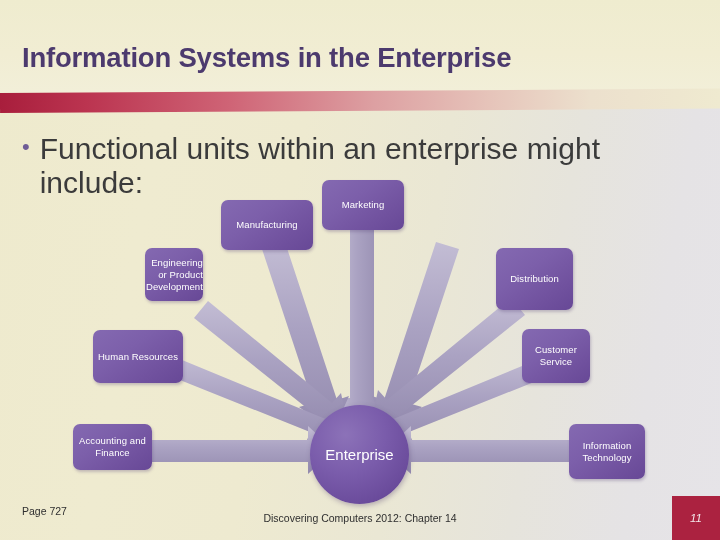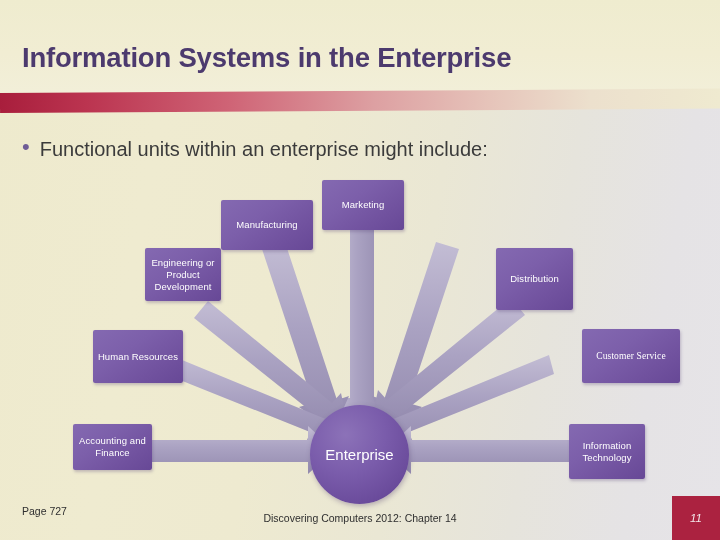--- a/index.html
+++ b/index.html
@@ -61,58 +61,58 @@
     align-items: flex-start;
   }
   .bullet-dot {
     color: #6f5d96;
     font-size: 22px;
     line-height: 30px;
     margin-right: 10px;
     flex: 0 0 auto;
   }
   .bullet-text {
-    font-size: 20px;
+    font-size: 30px;
     color: #3b3b3b;
     line-height: 34px;
     max-width: 585px;
   }
 
   
   #diagram {
     position: absolute;
     left: 0; top: 0;
     width: 720px; height: 540px;
     pointer-events: none;
   }
 
   .node {
     position: absolute;
     display: flex;
     align-items: center;
     justify-content: center;
     text-align: center;
     color: #ffffff;
-    border-radius: 2px;
+    border-radius: 7px;
     background: linear-gradient(145deg, #8469b1 0%, #7c5faa 38%, #71529f 72%, #674896 100%);
     box-shadow: 1px 2px 3px rgba(90, 70, 120, 0.30);
     font-size: 9.5px;
     line-height: 12px;
     letter-spacing: 0.1px;
     padding: 2px 0;
     box-sizing: border-box;
   }
 
   #node-marketing   { left: 322px; top: 180px; width: 82px;  height: 50px; }
   #node-manufacturing { left: 221px; top: 200px; width: 92px; height: 50px; }
   #node-sales       { left: 416px; top: 196px; width: 77px;  height: 53px; }
-  #node-engineering { left: 145px; top: 248px; width: 76px;  height: 53px; }
+  #node-engineering { left: 145px; top: 248px; width: 58px;  height: 53px; text-align: right; }
   #node-distribution{ left: 496px; top: 248px; width: 77px;  height: 62px; }
   #node-hr          { left: 93px;  top: 330px; width: 90px;  height: 53px; }
-  #node-cs          { left: 582px; top: 329px; width: 98px;  height: 54px; font-family: Liberation Serif, serif; }
+  #node-cs          { left: 522px; top: 329px; width: 68px;  height: 54px; }
   #node-accounting  { left: 73px;  top: 424px; width: 79px;  height: 46px; }
   #node-it          { left: 569px; top: 424px; width: 76px;  height: 55px; }
 
   #node-center {
     position: absolute;
     left: 310px; top: 405px;
     width: 99px; height: 99px;
     border-radius: 50%;
     display: flex;
     align-items: center;

